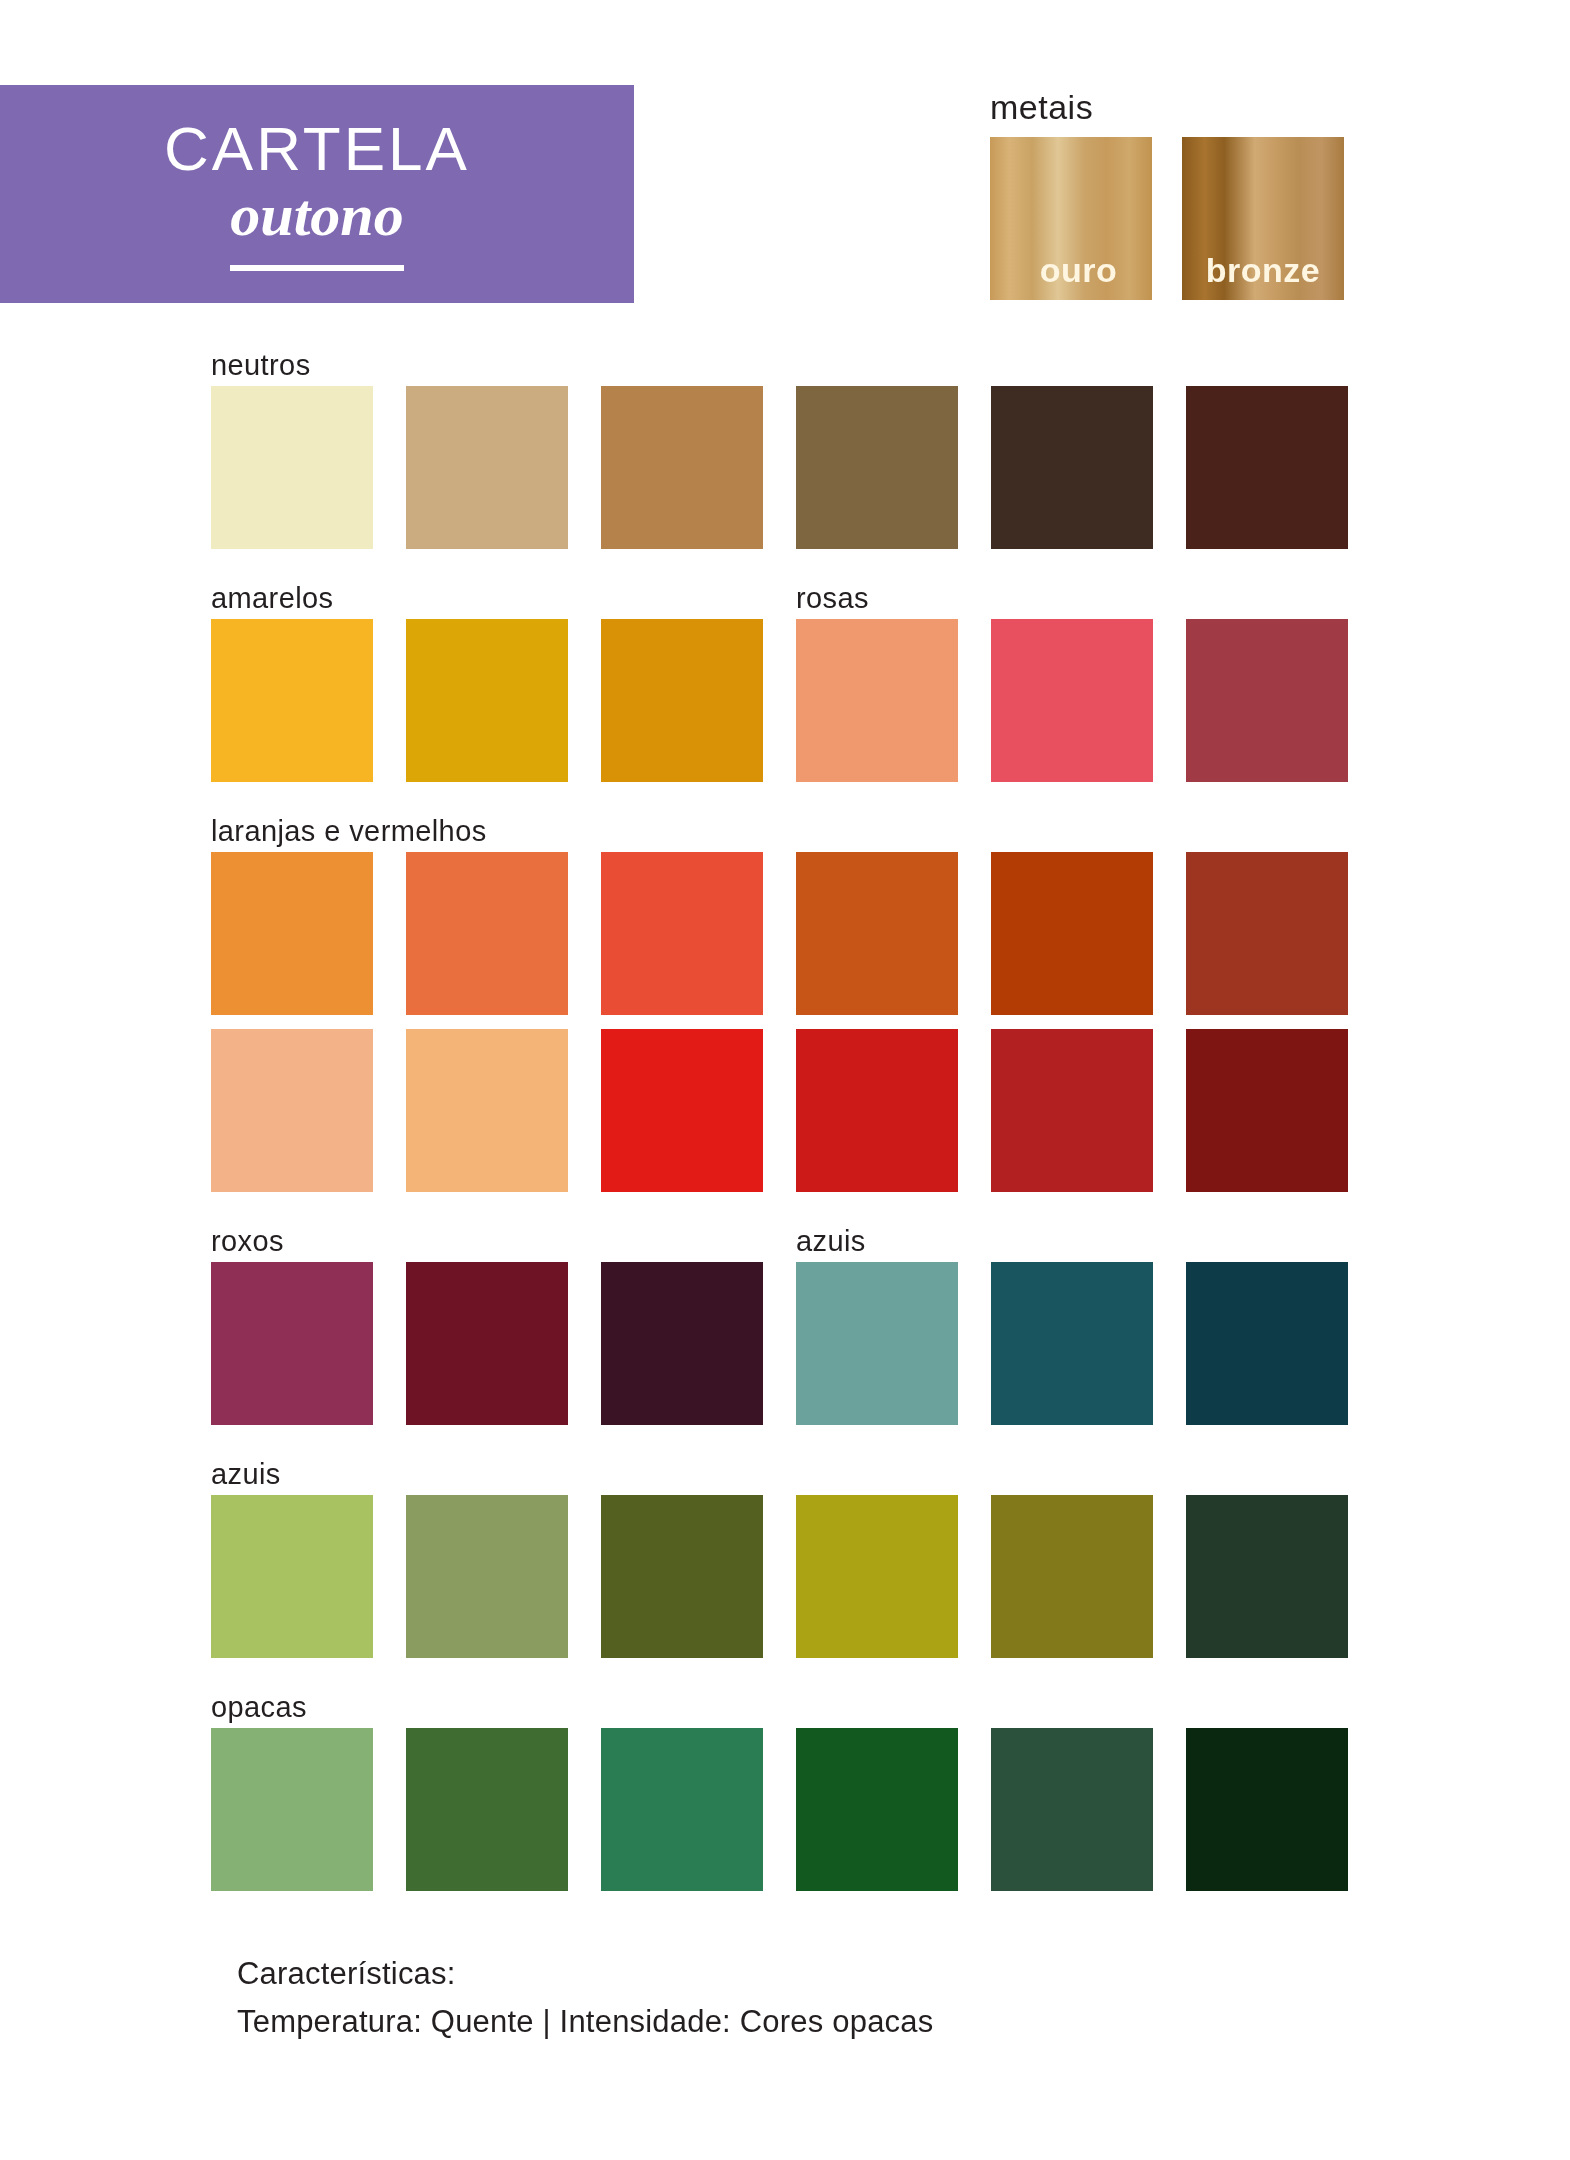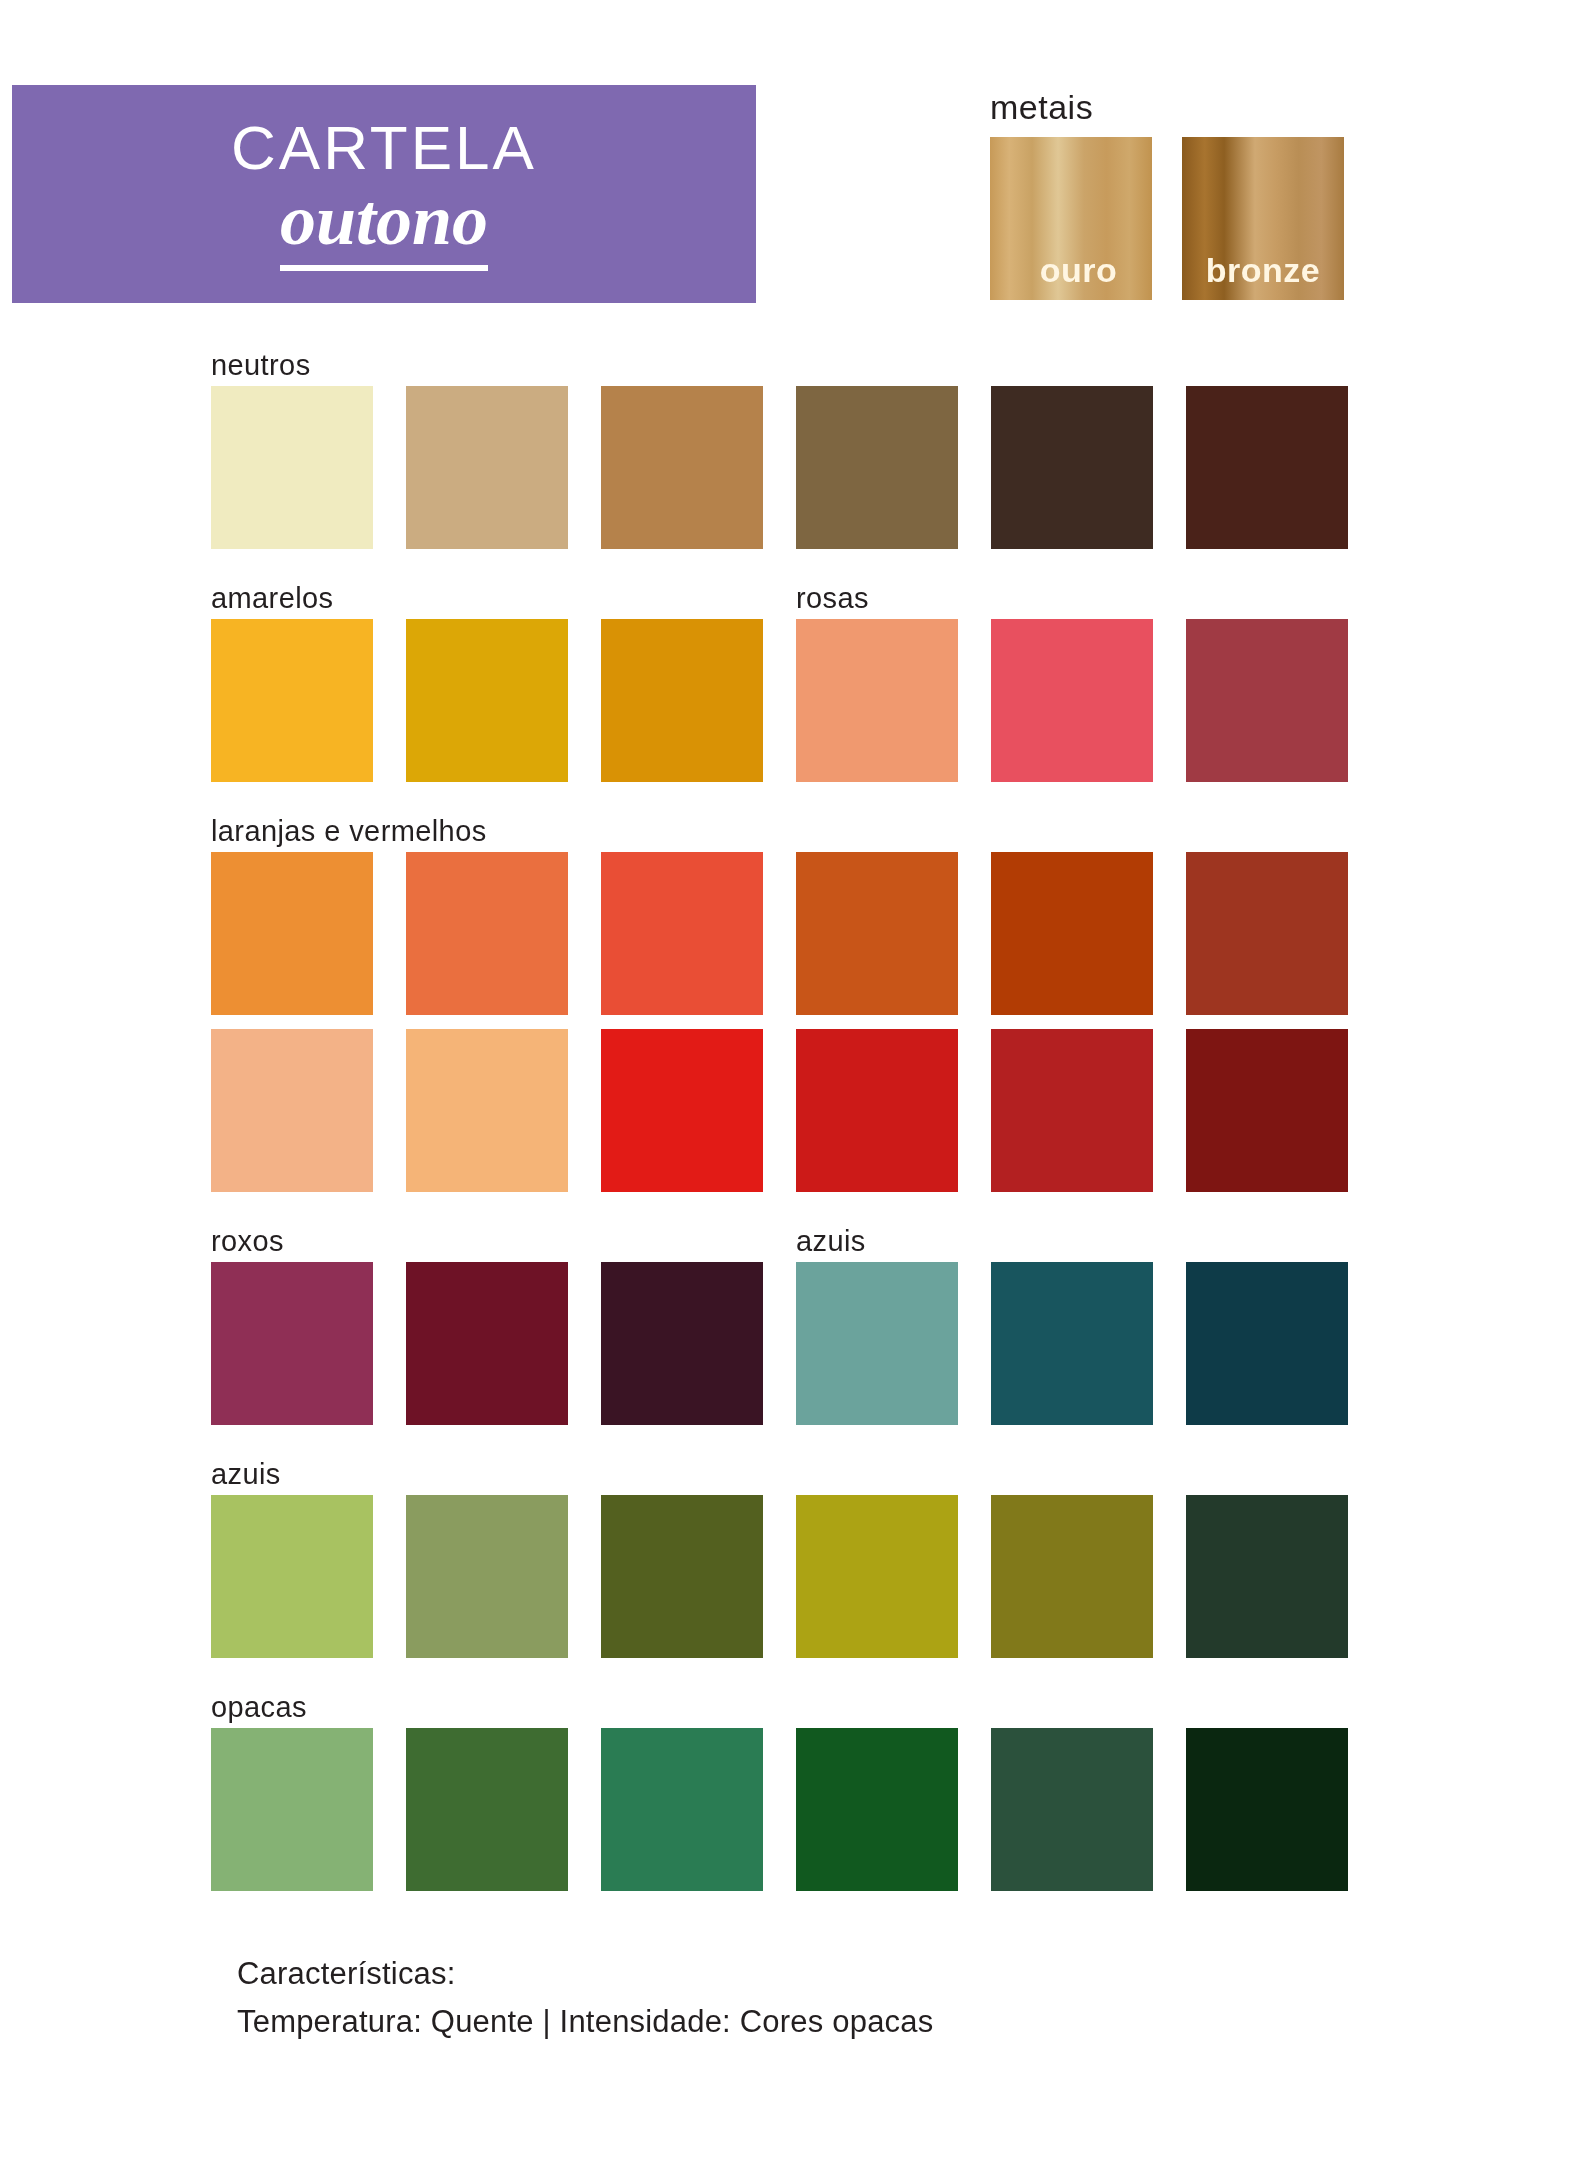--- a/index.html
+++ b/index.html
@@ -17,47 +17,46 @@
     height: 2160px;
     background: #ffffff;
     overflow: hidden;
   }
 
   
   .header-block {
     position: absolute;
     left: 0;
     top: 85px;
-    width: 744px;
+    width: 634px;
     height: 218px;
     background: #7F69B0;
     display: flex;
     flex-direction: column;
     align-items: center;
     justify-content: center;
-    margin-left: 12px;
   }
   .header-title {
     color: #ffffff;
     font-size: 62px;
     font-weight: 400;
     letter-spacing: 3px;
     line-height: 1.0;
     font-family: "Liberation Sans", sans-serif;
   }
   .header-sub {
     color: #ffffff;
-    font-size: 72px;
+    font-size: 60px;
     font-style: italic;
     font-weight: 700;
     font-family: "Liberation Serif", serif;
     line-height: 1.05;
     margin-top: 4px;
     border-bottom: 6px solid #ffffff;
-    padding-bottom: 6px;
+    padding-bottom: 18px;
   }
 
   
   .metals {
     position: absolute;
     left: 990px;
     top: 88px;
   }
   .metals-label {
     font-size: 34px;

